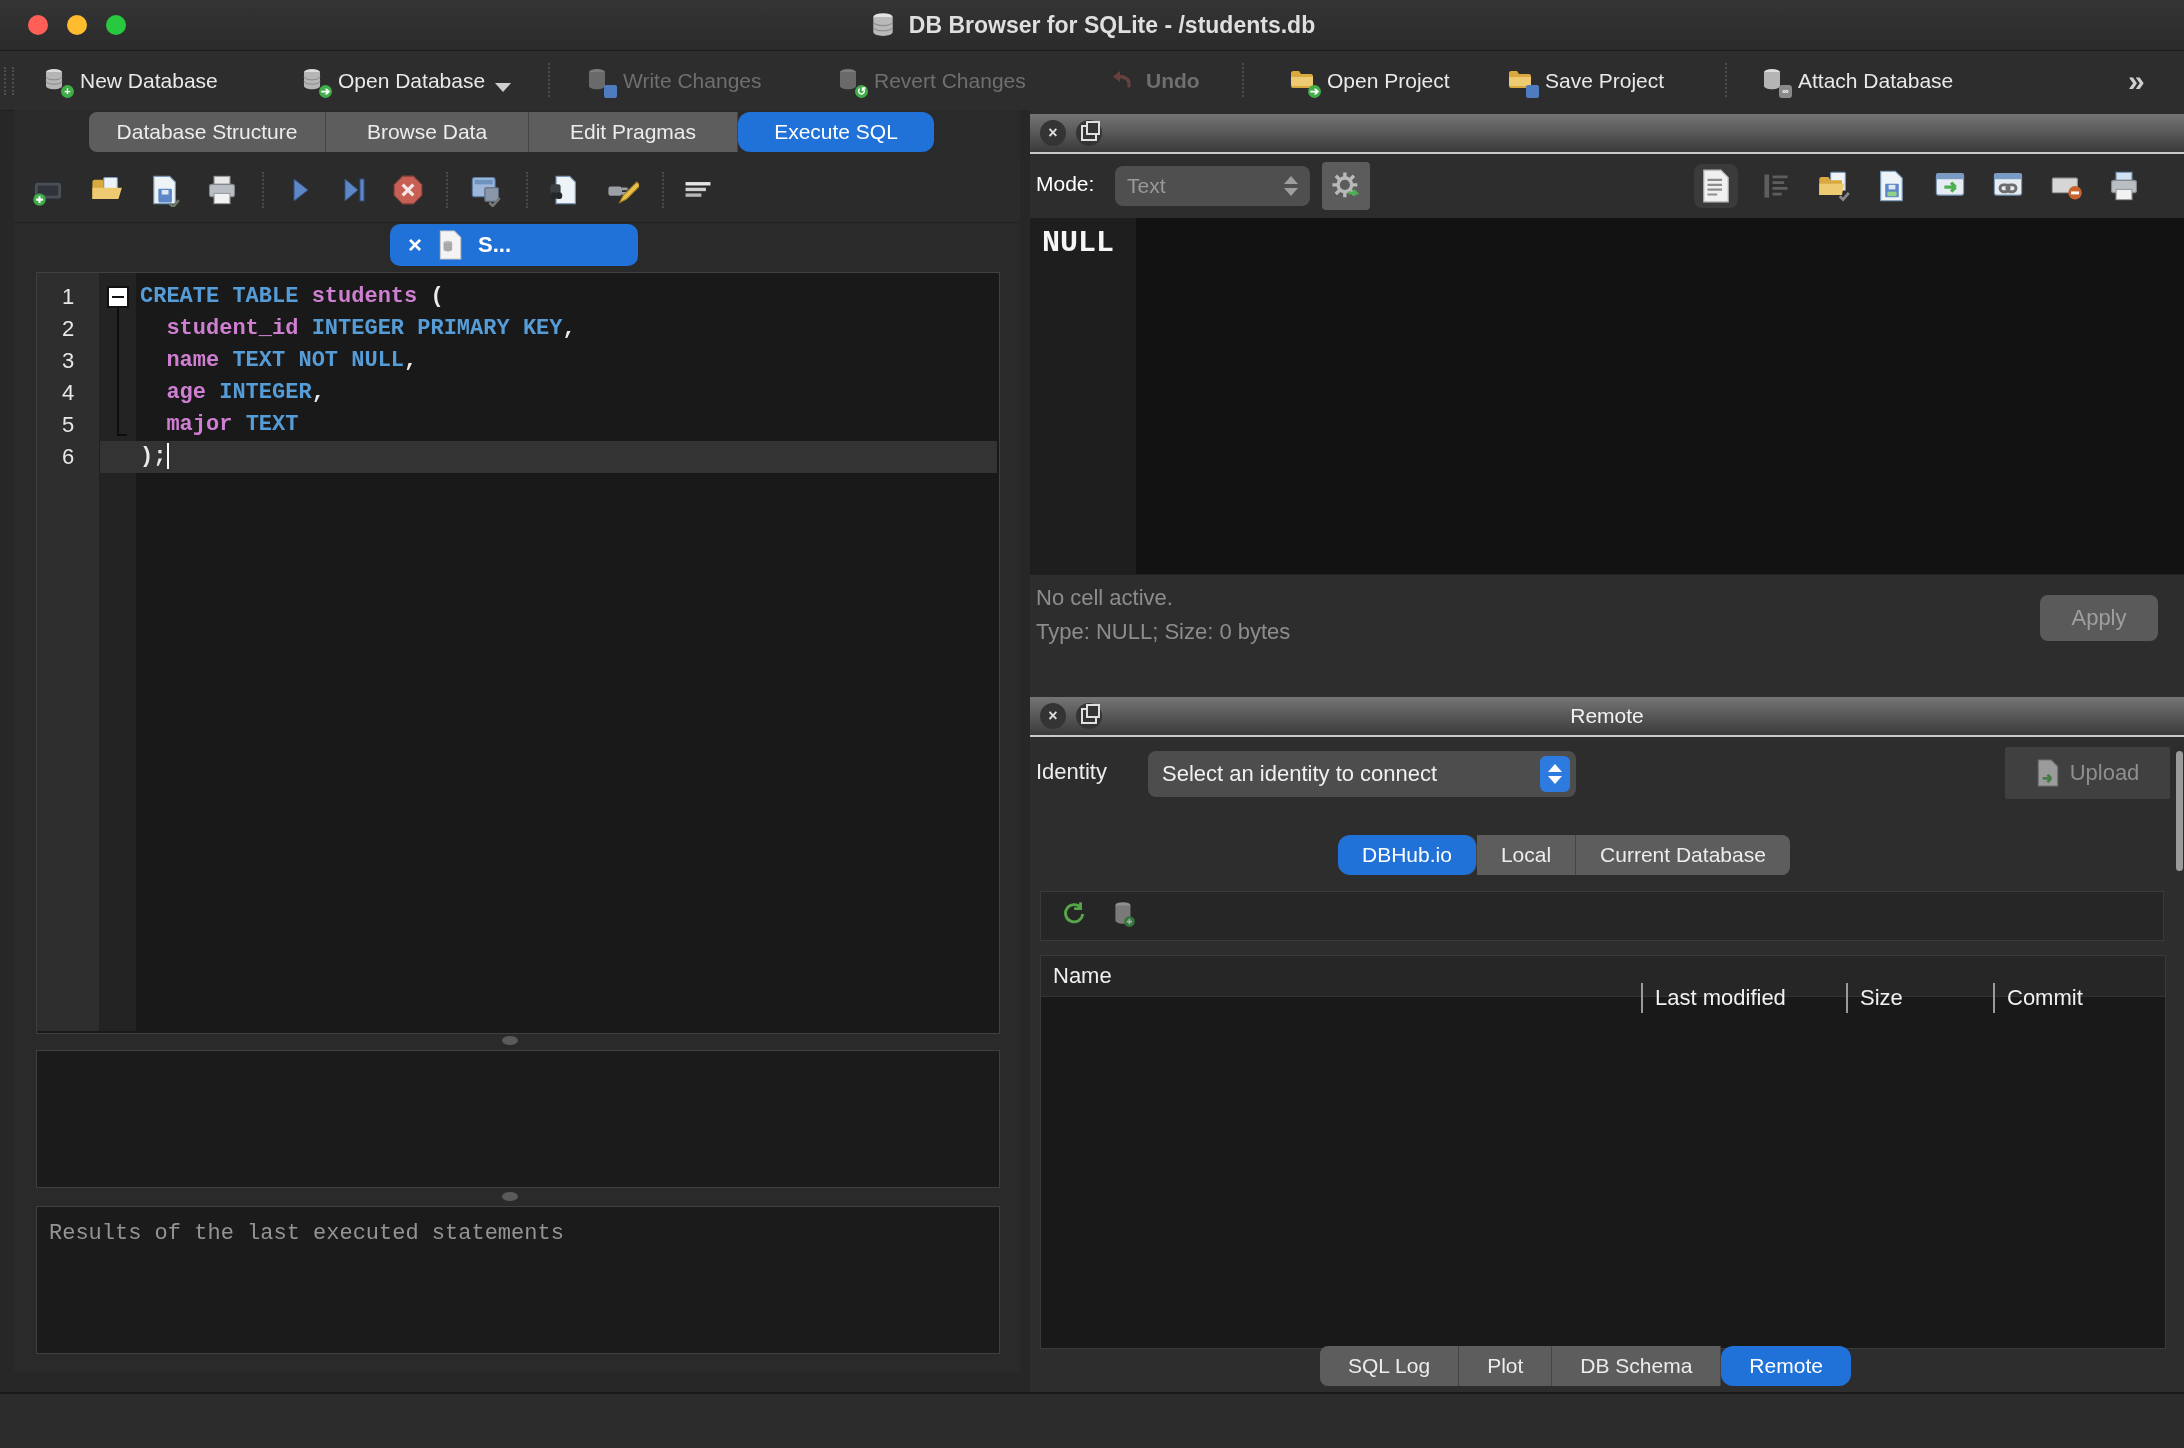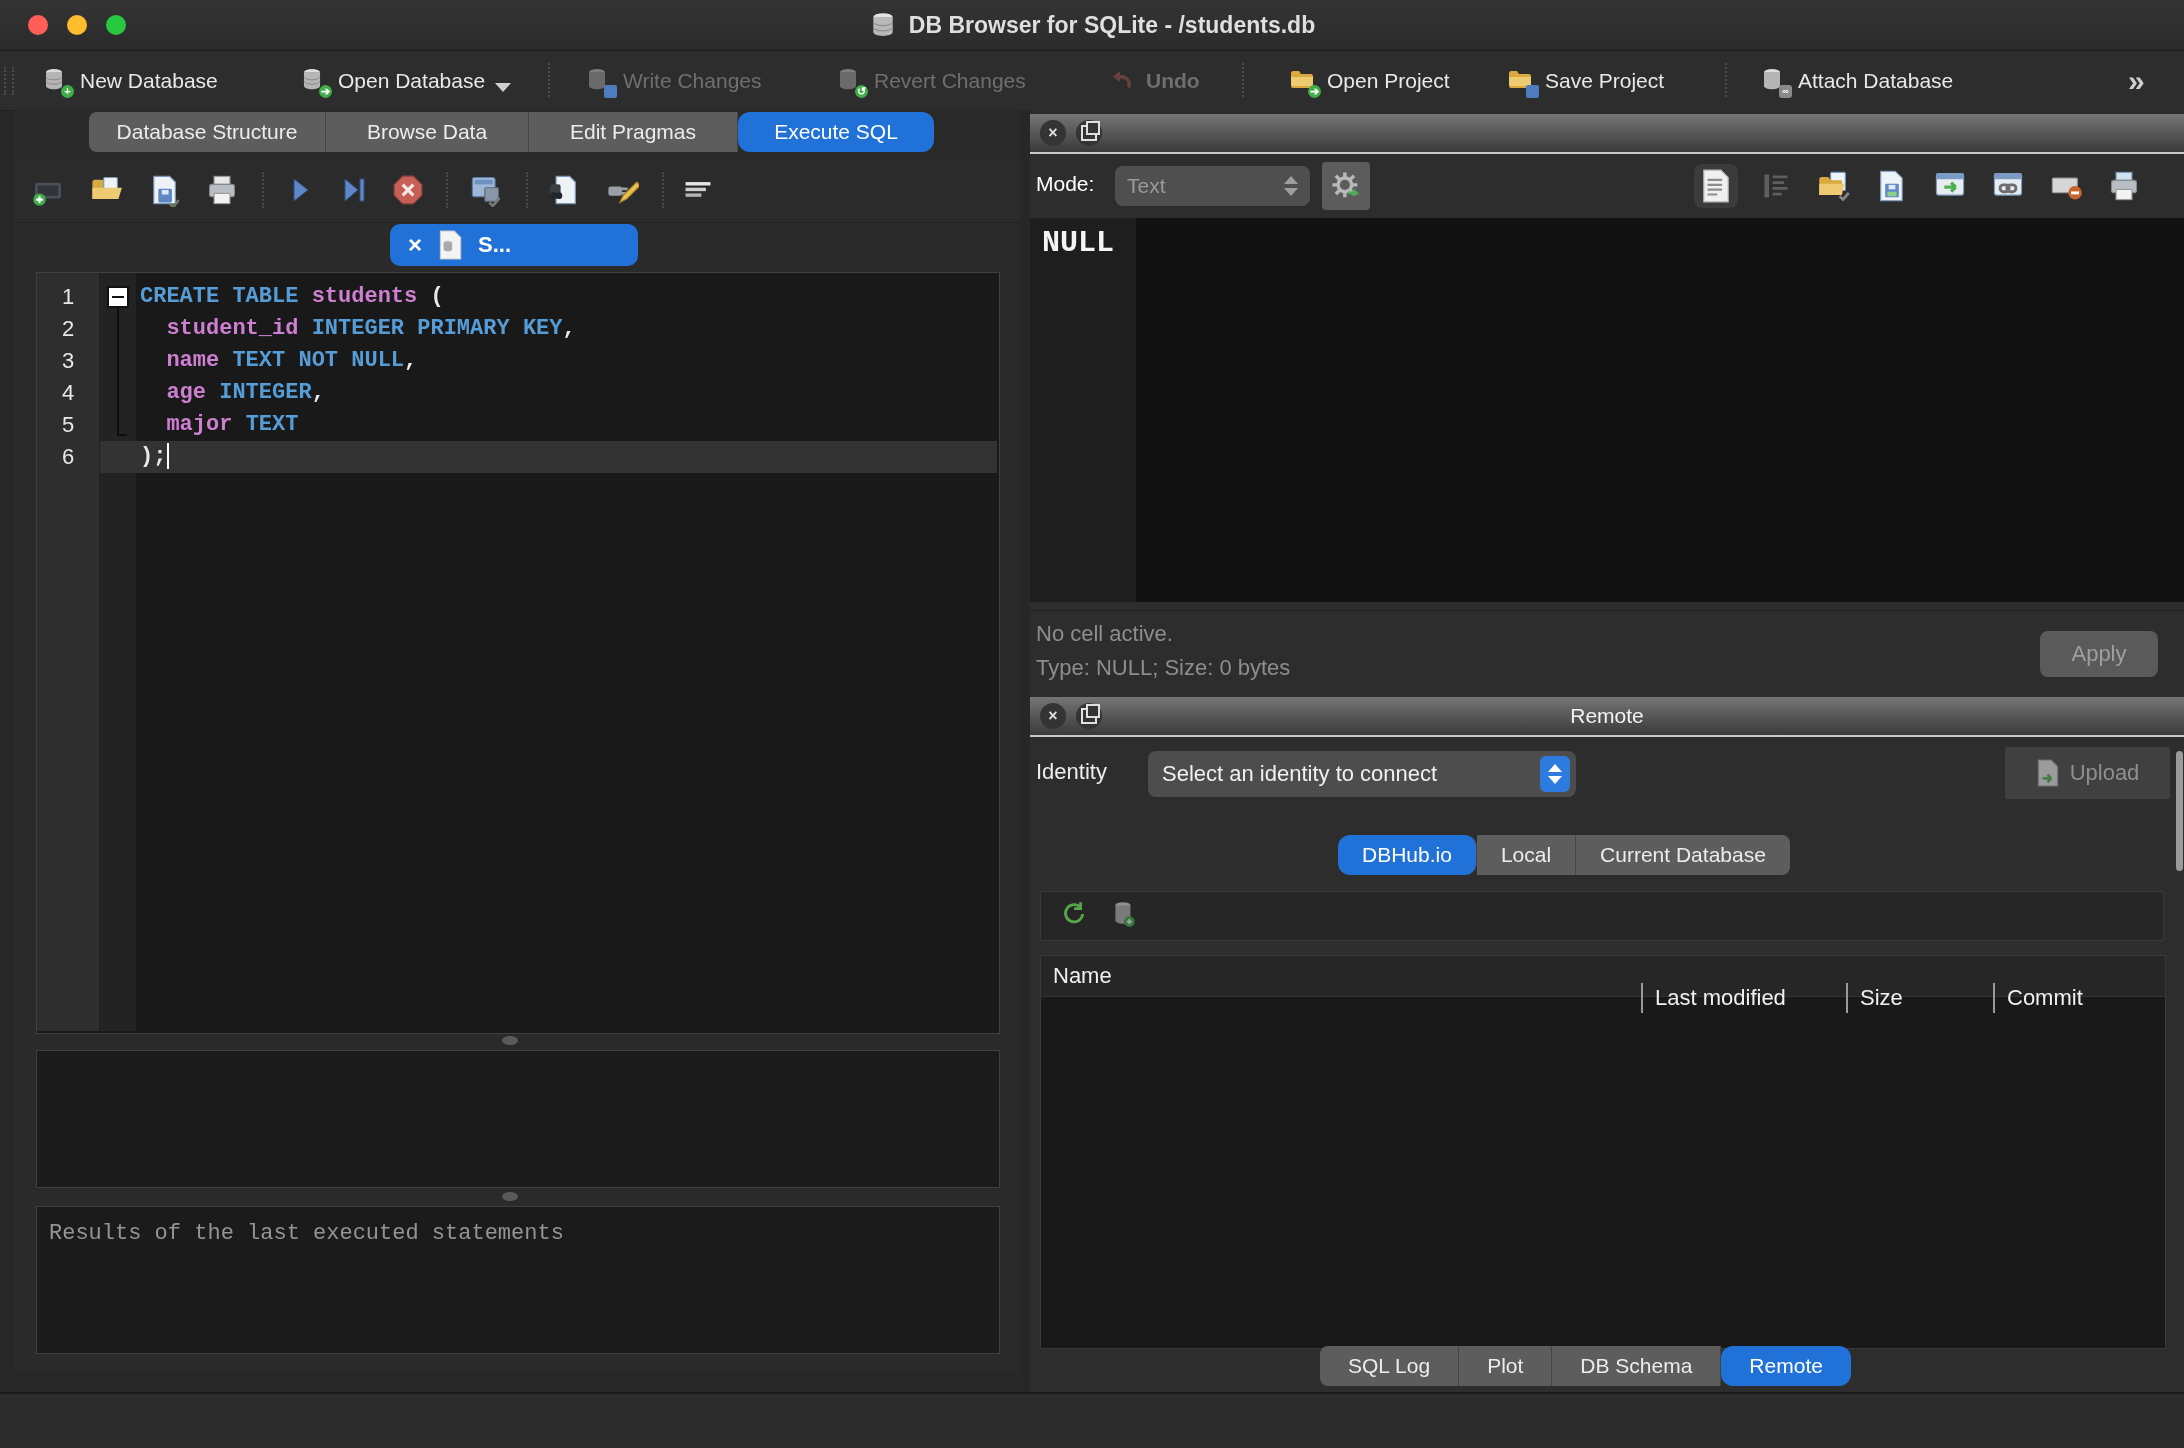--- a/index.html
+++ b/index.html
@@ -487,21 +487,21 @@
             <rect x="8" y="18" width="14" height="9" fill="#f2f2f2" stroke="#9a9a9a"></rect>
           </svg>
       </div>
     </div>
 
     <div id="cell-content" class="abs" style="top:108px;">
       <div id="cell-strip" class="abs"></div>
       <div id="cell-null" class="abs">NULL</div>
     </div>
 
-    <div id="cell-status" class="abs" style="top:500px;">
+    <div id="cell-status" class="abs" style="top:464px;">
       <div class="abs status-txt" style="left:6px;top:10px;">No cell active.</div>
       <div class="abs status-txt" style="left:6px;top:44px;">Type: NULL; Size: 0 bytes</div>
       <div id="apply-btn" class="abs">Apply</div>
     </div>
 
     <div id="remote-panel" class="abs">
       <div class="panel-hdr" style="position:relative;">
         <span class="title">Remote</span>
         <span class="hdr-btn">×</span>
         <span class="hdr-btn">

